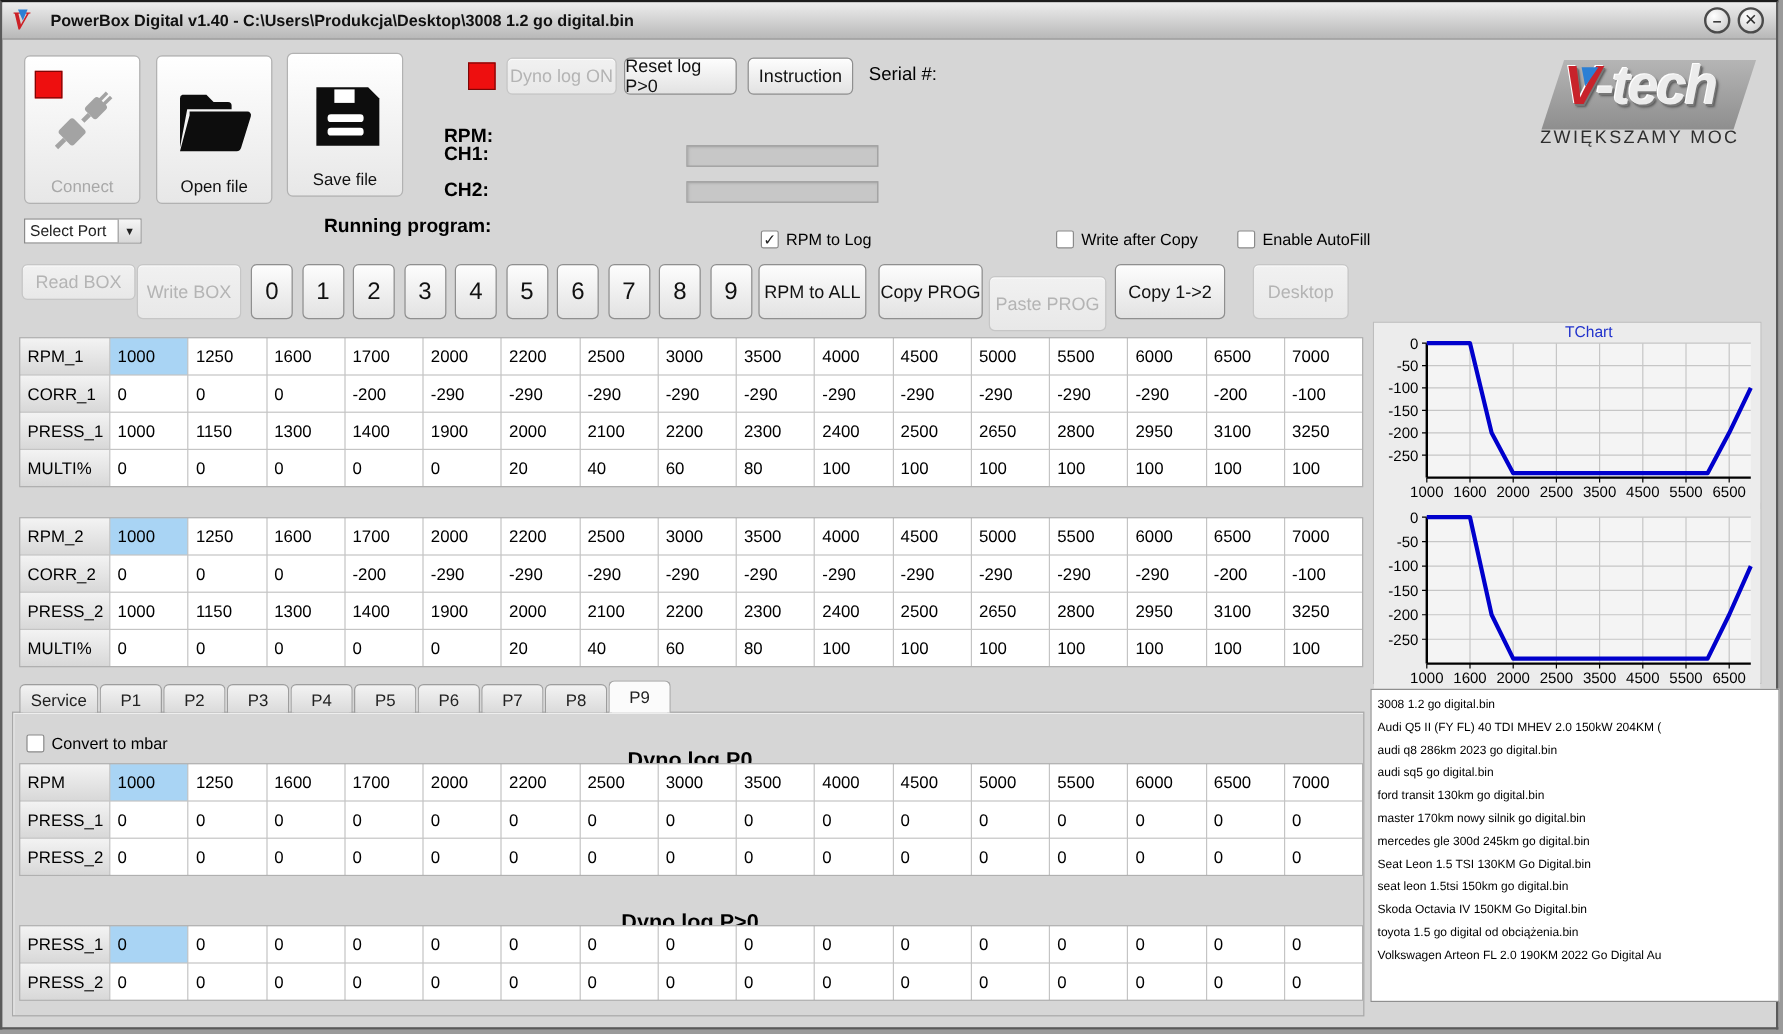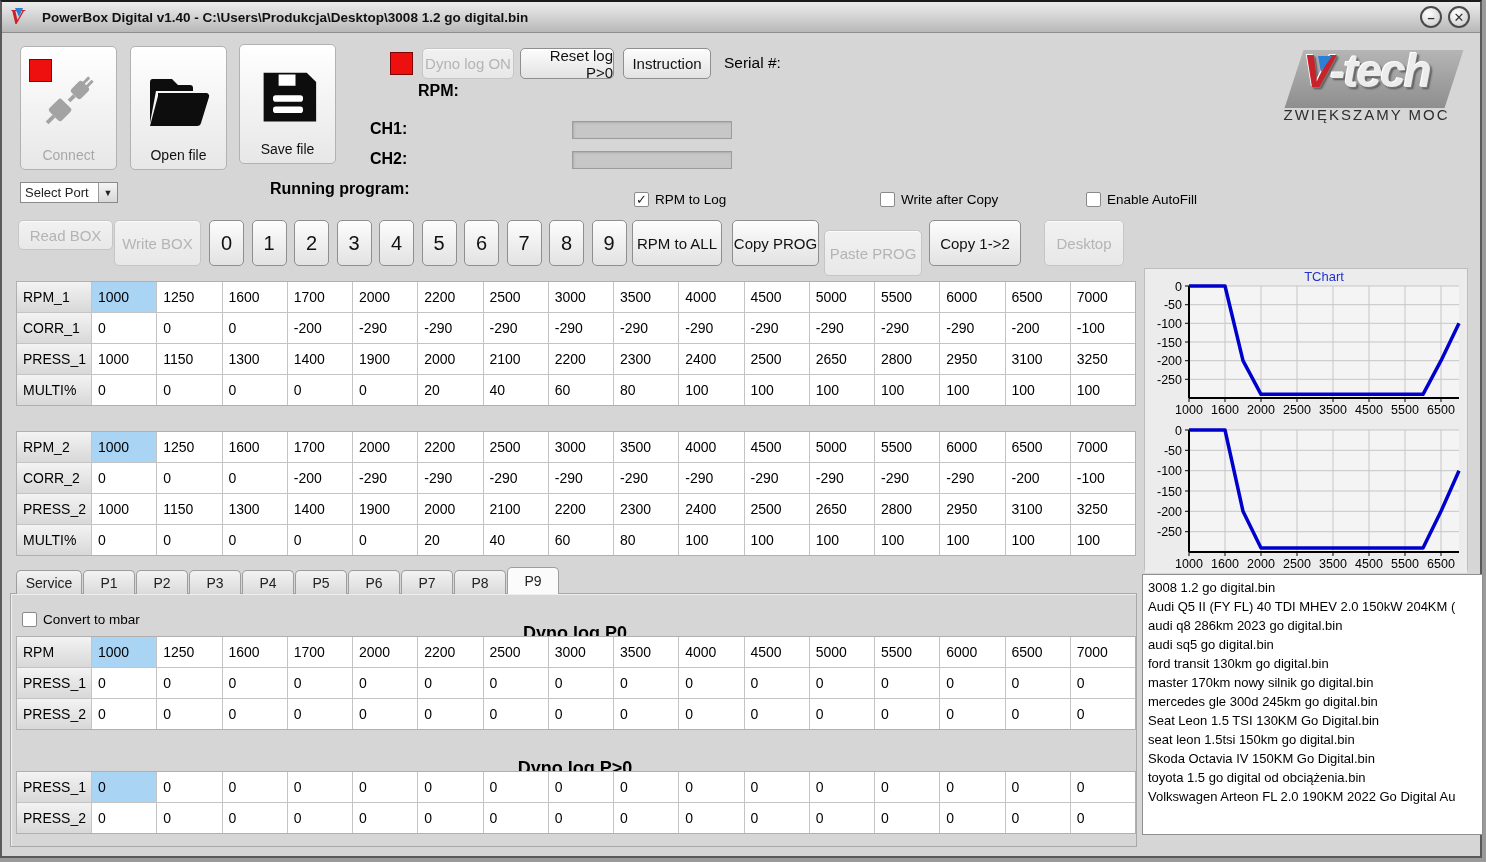--- a/index.html
+++ b/index.html
@@ -6,21 +6,21 @@
   body{width:1486px;height:862px;overflow:hidden;font-family:"Liberation Sans","DejaVu Sans",sans-serif;background:#9a9a9a;}
   .window{position:relative;width:1482px;height:858px;background:#d6d6d6;border:2px solid #5a5a5a;border-top-color:#1c1c1c;box-sizing:border-box;}
   
   .titlebar{position:absolute;left:0;top:0;right:0;height:30px;background:linear-gradient(#ededed,#b8b8b8);border-bottom:1px solid #8d8d8d;display:flex;align-items:center;}
   .app-icon{margin-left:8px;width:22px;height:22px;position:relative;font:italic 900 21px "Liberation Serif",serif;color:#cc2026;line-height:22px;}
   .app-icon .bolt{position:absolute;left:5px;top:2px;width:0;height:0;border-left:4px solid transparent;border-right:4px solid transparent;border-top:9px solid #2b7fd4;}
   .titletext{font-weight:bold;font-size:13.5px;margin-left:10px;color:#111;}
   .winbtns{position:absolute;right:10px;top:4px;display:flex;gap:6px;}
   .winbtn{width:22px;height:22px;border-radius:50%;border:2px solid #4a4a4a;background:radial-gradient(circle at 35% 30%,#ffffff,#c6c6c6);font-weight:bold;font-size:13px;color:#333;display:flex;align-items:center;justify-content:center;box-sizing:border-box;}
   
-  .btn{position:absolute;display:flex;align-items:center;justify-content:center;background:linear-gradient(#fdfdfd,#e2e2e2);border:1px solid #8f8f8f;border-radius:5px;font-size:15px;color:#111;box-sizing:border-box;box-shadow:inset 0 1px 0 rgba(255,255,255,.7);text-align:right;}
+  .btn{position:absolute;display:flex;align-items:center;justify-content:center;background:linear-gradient(#fdfdfd,#e2e2e2);border:1px solid #8f8f8f;border-radius:5px;font-size:15px;color:#111;box-sizing:border-box;box-shadow:inset 0 1px 0 rgba(255,255,255,.7);}
   .btn.disabled{color:#b4b4b4;border-color:#c6c6c6;background:linear-gradient(#f1f1f1,#e8e8e8);}
   .bigbtn{position:absolute;width:97px;height:124px;background:linear-gradient(#ffffff,#e7e7e7);border:1px solid #b2b2b2;border-radius:5px;box-sizing:border-box;}
   .bigbtn .lbl{position:absolute;bottom:6px;width:100%;text-align:center;font-size:14px;color:#111;}
   .bigbtn .lbl.dim{color:#a8a8a8;}
   .bigbtn svg{position:absolute;left:50%;top:44%;transform:translate(-50%,-50%);}
   .indicator{position:absolute;width:23px;height:23px;background:#ee0f0f;border:1px solid #7c0606;box-sizing:border-box;}
   .plabel{position:absolute;font-weight:600;font-size:16px;color:#000;}
   .pbar{position:absolute;width:160px;height:18px;background:#c7c7c7;border:1px solid #9c9c9c;box-shadow:inset 1px 1px 2px #adadad;box-sizing:border-box;}
   
   .select{position:absolute;left:18px;top:180px;width:98px;height:21px;background:#fff;border:1px solid #8a8a8a;font-size:13px;box-sizing:border-box;display:flex;align-items:center;}
@@ -43,21 +43,21 @@
   .dyno-title{position:absolute;left:14px;width:1118px;text-align:center;font-weight:bold;font-size:18px;color:#000;margin-top:12px;}
   
   .logo{position:absolute;left:1262px;top:40px;width:205px;height:100px;}
   .logo-plate{position:absolute;left:30px;top:8px;width:160px;height:58px;background:linear-gradient(#b5b5b5,#8e8e8e);transform:skewX(-18deg);}
   .logo-text{position:absolute;left:0;top:2px;width:205px;text-align:center;font:italic 900 46px "Liberation Sans",sans-serif;color:#ececec;text-shadow:-1px -1px 0 #fff,1px 1px 0 #777,2px 2px 2px #555;letter-spacing:-2px;}
   .logo-text::first-letter{color:#c8232b;}
   .logo-bolt{position:absolute;left:52px;top:14px;width:0;height:0;border-left:7px solid transparent;border-right:7px solid transparent;border-top:16px solid #2b7fd4;transform:skewX(-14deg);}
   .logo-tagline{position:absolute;left:0;top:64px;width:205px;text-align:center;font-size:15px;letter-spacing:2px;color:#2e2e2e;}
   .charts{position:absolute;left:1142px;top:266px;width:324px;height:302px;background:#ececec;border:1px solid #bdbdbd;box-sizing:border-box;}
   .filelist{position:absolute;left:1140px;top:572px;width:341px;height:261px;background:#fff;border:1px solid #8f8f8f;padding:3px 5px;overflow:hidden;box-sizing:border-box;}
-  .fitem{font-size:13px;line-height:19px;white-space:nowrap;color:#000;}
+  .fitem{font-size:10px;line-height:19px;white-space:nowrap;color:#000;}
   .digitrow{position:absolute;left:207px;top:218px;display:flex;gap:7.5px;}
   .digit{position:static;width:35px;height:46px;font-size:20px;}
 </style>
 </head>
 <body>
 
 <div class="window">
 
   <div class="titlebar">
     <div class="app-icon">V<span class="bolt"></span></div>
@@ -100,41 +100,41 @@
     </svg>
     <div class="lbl">Save file</div>
   </div>
 
   <div class="indicator" style="left:388px;top:50px;"></div>
   <div class="btn disabled" style="left:420px;top:46px;width:92px;height:31px;">Dyno log ON</div>
   <div class="btn" style="left:518px;top:46px;width:94px;height:31px;">Reset log P&gt;0</div>
   <div class="btn" style="left:621px;top:46px;width:88px;height:31px;">Instruction</div>
   <div class="plabel" style="left:722px;top:52px;font-weight:500;font-size:15.5px;">Serial #:</div>
 
-  <div class="plabel" style="left:368px;top:80px;margin-left:48px;">RPM:</div>
+  <div class="plabel" style="left:368px;top:103px;">RPM:</div>
   <div class="plabel" style="left:368px;top:118px;">CH1:</div>
   <div class="plabel" style="left:368px;top:148px;">CH2:</div>
   <div class="pbar" style="left:570px;top:119px;"></div>
   <div class="pbar" style="left:570px;top:149px;"></div>
 
   <div class="select">
     <div class="val">Select Port</div>
     <div class="arrow">▼</div>
   </div>
   <div class="plabel" style="left:268px;top:178px;">Running program:</div>
 
   <label class="cb" style="left:632px;top:190px;">
       <span class="cb-box">✓</span>
       <span class="cb-label">RPM to Log</span>
     </label>
   <label class="cb" style="left:878px;top:190px;">
       <span class="cb-box"></span>
       <span class="cb-label">Write after Copy</span>
     </label>
-  <label class="cb" style="left:1084px;top:190px;">
+  <label class="cb" style="left:1029px;top:190px;">
       <span class="cb-box"></span>
       <span class="cb-label">Enable AutoFill</span>
     </label>
 
   <div class="btn disabled" style="left:16px;top:218px;width:95px;height:30px;">Read BOX</div>
   <div class="btn disabled" style="left:112px;top:218px;width:87px;height:46px;">Write BOX</div>
   <div class="digitrow">
       <div class="btn digit">0</div>
       <div class="btn digit">1</div>
       <div class="btn digit">2</div>

